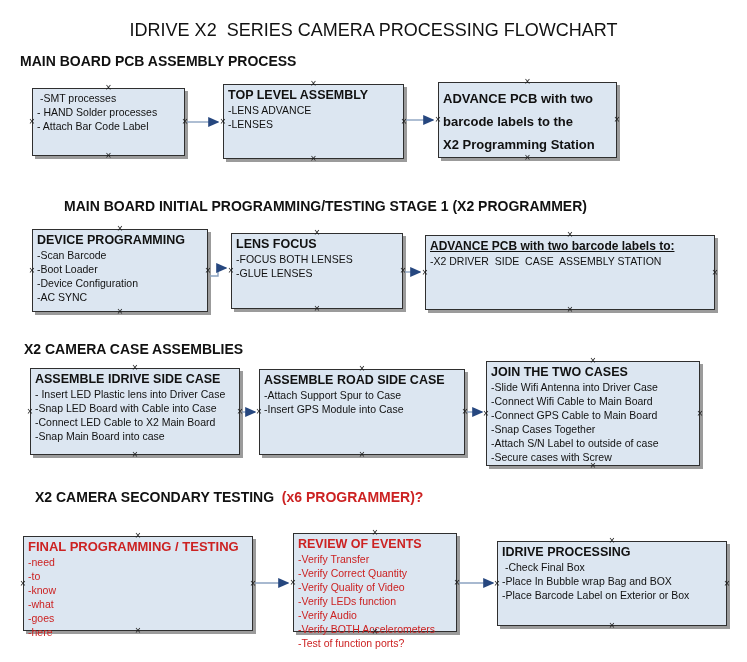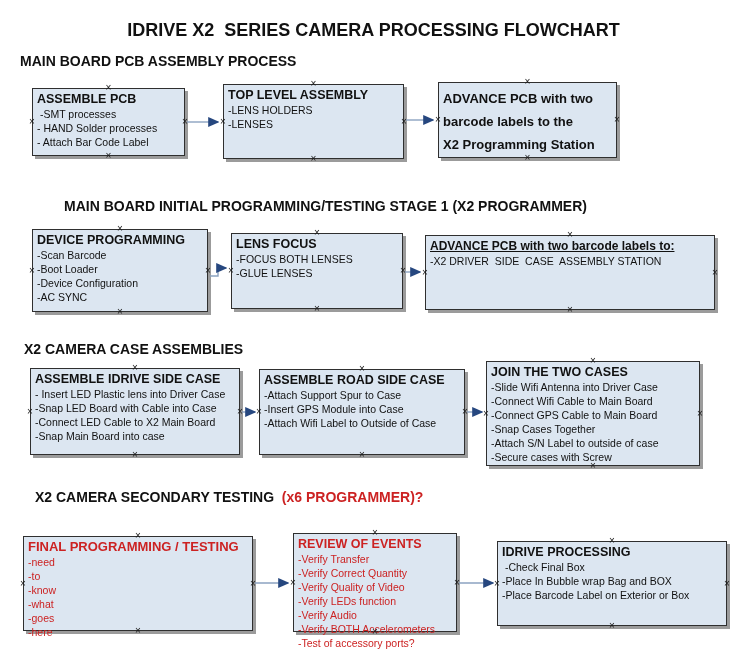--- a/index.html
+++ b/index.html
@@ -3,21 +3,21 @@
 <meta charset="utf-8">
 <style>
   html,body{margin:0;padding:0;background:#fff;}
   #canvas{
     position:relative;width:747px;height:662px;background:var(--bg,#fff);
     font-family:"Liberation Sans",sans-serif;color:var(--black,#111);
     overflow:hidden;
   }
   #main-title{
     position:absolute;top:20px;left:0;width:100%;
-    text-align:center;font-size:18px;font-weight:bold;margin:0;
+    text-align:center;font-size:18px;font-weight:normal;margin:0;
     letter-spacing:0px;white-space:pre;
   }
   .heading{
     position:absolute;font-size:14px;font-weight:bold;white-space:pre;
   }
   #h1{left:20px;top:53px;}
   #h2{left:16px;top:198px;margin-left:48px;}
   #h3{left:24px;top:341px;}
   #h4{left:35px;top:489px;}
   .red{color:var(--red,#cc2222);}
@@ -64,35 +64,34 @@
 <div id="canvas">
 
   <h1 id="main-title">IDRIVE X2  SERIES CAMERA PROCESSING FLOWCHART</h1>
 
   <div class="heading" id="h1">MAIN BOARD PCB ASSEMBLY PROCESS</div>
   <div class="heading" id="h2">MAIN BOARD INITIAL PROGRAMMING/TESTING STAGE 1 (X2 PROGRAMMER)</div>
   <div class="heading" id="h3">X2 CAMERA CASE ASSEMBLIES</div>
   <div class="heading" id="h4"><span>X2 CAMERA SECONDARY TESTING</span><span class="red">  (x6 PROGRAMMER)?</span></div>
 
   <div class="box" id="box-a1">
-    <div class="box-title">ASSEMBLE PCB</div>
     <div class="box-items">
         <div class="item"> -SMT processes</div>
         <div class="item">- HAND Solder processes</div>
         <div class="item">- Attach Bar Code Label</div>
       </div>
   <span class="handle h-top">×</span>
       <span class="handle h-bottom">×</span>
       <span class="handle h-left">×</span>
       <span class="handle h-right">×</span>
     </div>
   <div class="box" id="box-a2">
     <div class="box-title">TOP LEVEL ASSEMBLY</div>
     <div class="box-items">
-        <div class="item">-LENS HOLDERS</div>
+        <div class="item">-LENS ADVANCE</div>
         <div class="item">-LENSES</div>
       </div>
   <span class="handle h-top">×</span>
       <span class="handle h-bottom">×</span>
       <span class="handle h-left">×</span>
       <span class="handle h-right">×</span>
     </div>
   <div class="box" id="box-a3">
     <div class="box-title">ADVANCE PCB with two
 barcode labels to the
@@ -150,21 +149,20 @@
   <span class="handle h-top">×</span>
       <span class="handle h-bottom">×</span>
       <span class="handle h-left">×</span>
       <span class="handle h-right">×</span>
     </div>
   <div class="box" id="box-c2">
     <div class="box-title">ASSEMBLE ROAD SIDE CASE</div>
     <div class="box-items">
         <div class="item">-Attach Support Spur to Case</div>
         <div class="item">-Insert GPS Module into Case</div>
-        <div class="item">-Attach Wifi Label to Outside of Case</div>
       </div>
   <span class="handle h-top">×</span>
       <span class="handle h-bottom">×</span>
       <span class="handle h-left">×</span>
       <span class="handle h-right">×</span>
     </div>
   <div class="box" id="box-c3">
     <div class="box-title">JOIN THE TWO CASES</div>
     <div class="box-items">
         <div class="item">-Slide Wifi Antenna into Driver Case</div>
@@ -197,21 +195,21 @@
     </div>
   <div class="box red-box" id="box-d2">
     <div class="box-title">REVIEW OF EVENTS</div>
     <div class="box-items">
         <div class="item">-Verify Transfer</div>
         <div class="item">-Verify Correct Quantity</div>
         <div class="item">-Verify Quality of Video</div>
         <div class="item">-Verify LEDs function</div>
         <div class="item">-Verify Audio</div>
         <div class="item">-Verify BOTH Accelerometers</div>
-        <div class="item">-Test of accessory ports?</div>
+        <div class="item">-Test of function ports?</div>
       </div>
   <span class="handle h-top">×</span>
       <span class="handle h-bottom">×</span>
       <span class="handle h-left">×</span>
       <span class="handle h-right">×</span>
     </div>
   <div class="box" id="box-d3">
     <div class="box-title">IDRIVE PROCESSING</div>
     <div class="box-items">
         <div class="item"> -Check Final Box</div>

